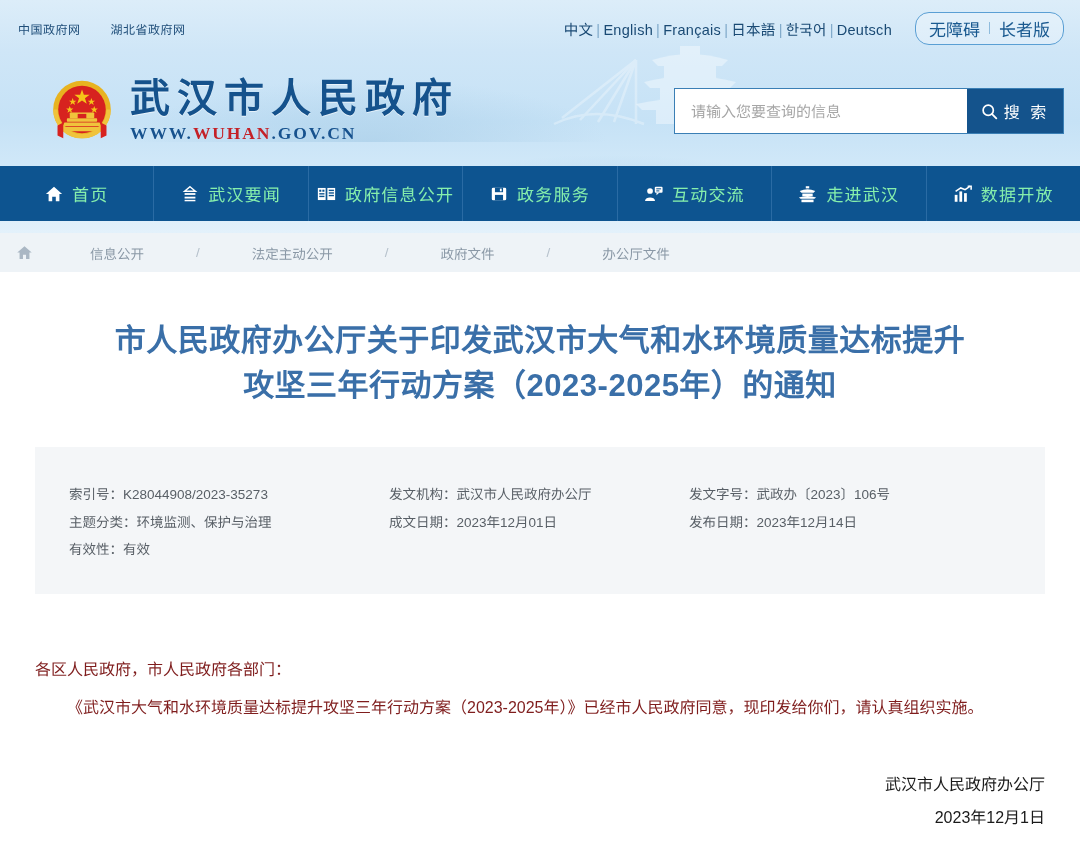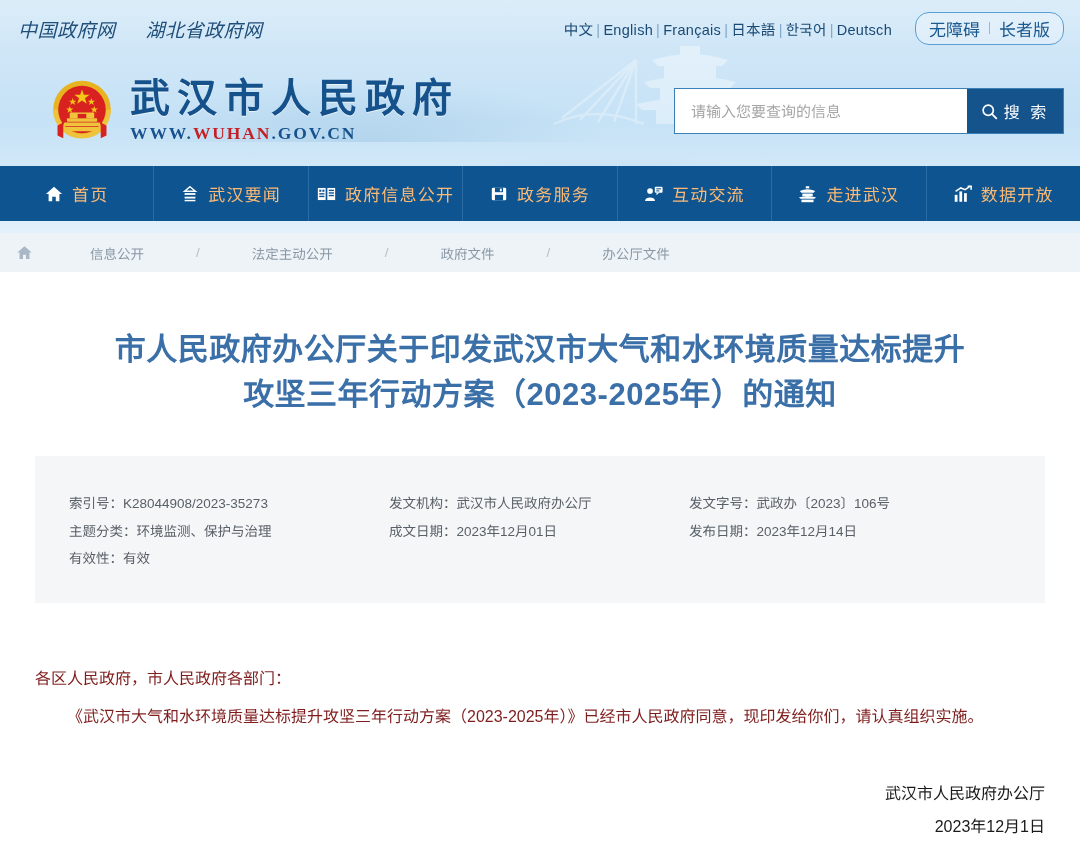--- a/index.html
+++ b/index.html
@@ -33,22 +33,22 @@
   .pagoda { position:absolute; right:330px; top:42px; opacity:.45; }
   .bridge { position:absolute; right:430px; top:58px; opacity:.4; }
 
   
   .topbar {
     position:relative; z-index:4; height:56px;
     display:flex; align-items:center; padding:0 16px 0 18px;
   }
   .topbar-left { display:flex; align-items:center; gap:30px; }
   .top-link {
-    font-size:19px; color:#1f4e79; letter-spacing:.5px;
-    cursor:pointer; text-decoration:none; white-space:nowrap;font-style:italic;
+    font-size:12px; color:#1f4e79; letter-spacing:.5px;
+    cursor:pointer; text-decoration:none; white-space:nowrap;
   }
   .topbar-right {
     margin-left:auto; display:flex; align-items:center; gap:23px;
   }
   .lang-list { font-size:14.5px; color:#1a4a74; white-space:nowrap; letter-spacing:.3px; }
   .lang-list span[data-name^="lang-"] { cursor:pointer; }
   .lang-sep { color:#7fa9c9; padding:0 3px; }
   .access-pill {
     display:flex; align-items:center; gap:9px;
     border:1px solid #5a9fd4; border-radius:14px;
@@ -96,39 +96,39 @@
     font-family:"Liberation Sans","DejaVu Sans",sans-serif;
   }
 
   
   .nav {
     position:relative; z-index:5; height:55px; background:#0d5490;
     display:flex; align-items:stretch;
   }
   .nav-item {
     flex:1; display:flex; align-items:center; justify-content:center; gap:9px;
-    color:#fdba74; font-size:17px; letter-spacing:1.2px; cursor:pointer;
+    color:#86efac; font-size:17px; letter-spacing:1.2px; cursor:pointer;
     border-right:1px solid #2a6ba4; position:relative;
   }
   .nav-item:last-child { border-right:none; }
   .nav-item svg { display:block; }
 
   
   .crumb-bar {
     height:39px; background:#eef3f7;
     display:flex; align-items:center; padding-left:12px;
     font-size:13.5px; color:#8a98a6;gap:46px;
   }
   .crumb-home { margin:0 11px 0 4px; display:flex; align-items:center; }
   .crumb-sep { padding:0 6px; color:#b5c0cb; }
   .crumb-link { cursor:pointer; }
 
   
   .page-body { background:#fff; width:1080px; }
-  .article { width:1010px; margin:16px auto; padding-top:40px; }
+  .article { width:1010px; margin:7px auto; padding-top:40px; }
 
   .doc-title {
     text-align:center; font-size:31px; font-weight:bold; color:#3a6fa8;
     line-height:1.45; letter-spacing:.5px; padding:0 28px;
     font-family:"Liberation Sans","DejaVu Sans",sans-serif;
   }
 
   .meta-box {
     margin:38px 0 0 0; background:#f4f6f8; padding:34px 34px 30px 34px;
     display:flex; min-height:135px;

